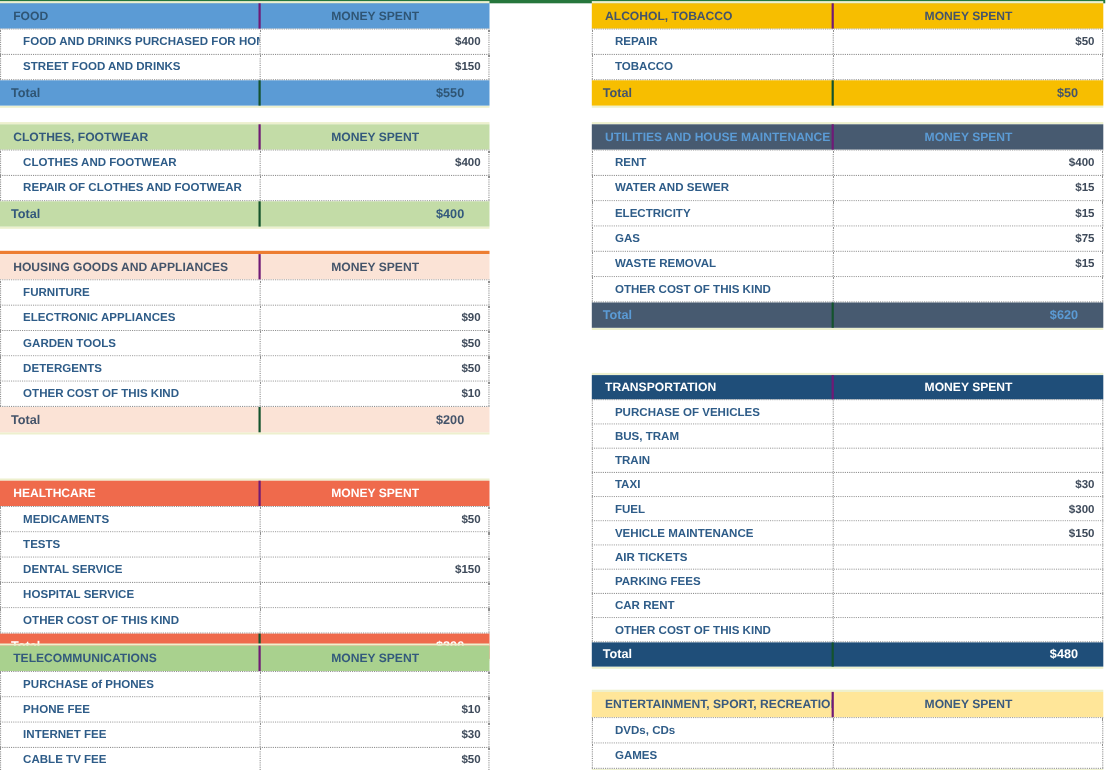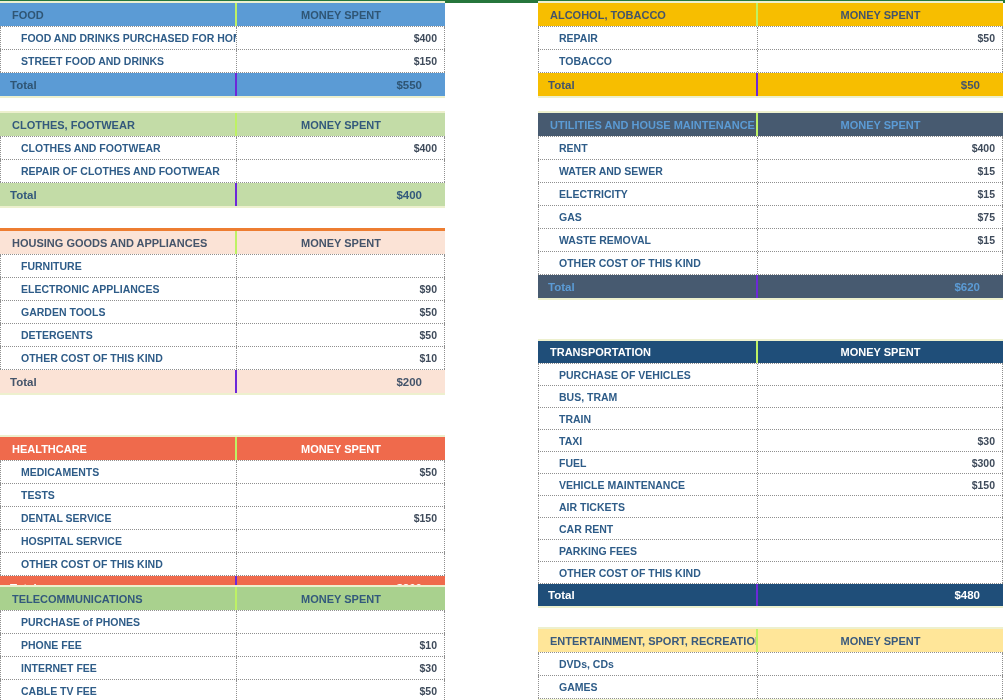--- a/index.html
+++ b/index.html
@@ -17,23 +17,23 @@
     box-sizing:border-box;
   }
   .btable.orange-top{border-top:3px solid #ED7D31;}
   .btable.compact{--rh:22px;}
   .row{display:flex;height:var(--rh);box-sizing:border-box;}
   .c1{flex:0 0 var(--split);width:var(--split);display:flex;align-items:center;
       box-sizing:border-box;height:100%;white-space:nowrap;overflow:hidden;}
   .c2{flex:1;display:flex;align-items:center;box-sizing:border-box;height:100%;
       white-space:nowrap;overflow:hidden;}
   .row.head,.row.total{background:var(--hbg);color:var(--htx);font-weight:bold;}
-  .row.head .c1{padding-left:12px;font-size:11px;border-right:2px solid #bef264;}
+  .row.head .c1{padding-left:12px;font-size:11px;border-right:2px solid #701a75;}
   .row.head .c2{justify-content:center;font-size:11px;}
-  .row.total .c1{padding-left:10px;font-size:11.5px;border-right:2px solid #6d28d9;}
+  .row.total .c1{padding-left:10px;font-size:11.5px;border-right:2px solid #14532d;}
   .row.total .c2{justify-content:flex-end;padding-right:23px;font-size:11.5px;}
   .items{border-top:1px dotted #8F8F8F;}
   .row.item{background:#ffffff;border-bottom:1px dotted #8F8F8F;}
   .row.item .c1{
     padding-left:20px;font-size:10.5px;font-weight:bold;color:#2E5C88;
     border-left:1px dotted #8F8F8F;border-right:1px dotted #8F8F8F;
   }
   .row.item .c2{
     justify-content:flex-end;padding-right:7px;font-size:10.5px;font-weight:bold;
     color:#3F4B5B;border-right:1px dotted #8F8F8F;
@@ -258,25 +258,25 @@
         </div>
         <div class="row item">
           <div class="c1">VEHICLE MAINTENANCE</div>
           <div class="c2">$150</div>
         </div>
         <div class="row item">
           <div class="c1">AIR TICKETS</div>
           <div class="c2"></div>
         </div>
         <div class="row item">
+          <div class="c1">PARKING FEES</div>
+          <div class="c2"></div>
+        </div>
+        <div class="row item">
           <div class="c1">CAR RENT</div>
-          <div class="c2"></div>
-        </div>
-        <div class="row item">
-          <div class="c1">PARKING FEES</div>
           <div class="c2"></div>
         </div>
         <div class="row item">
           <div class="c1">OTHER COST OF THIS KIND</div>
           <div class="c2"></div>
         </div>
       </div>
       <div class="row total">
         <div class="c1">Total</div>
         <div class="c2">$480</div>

